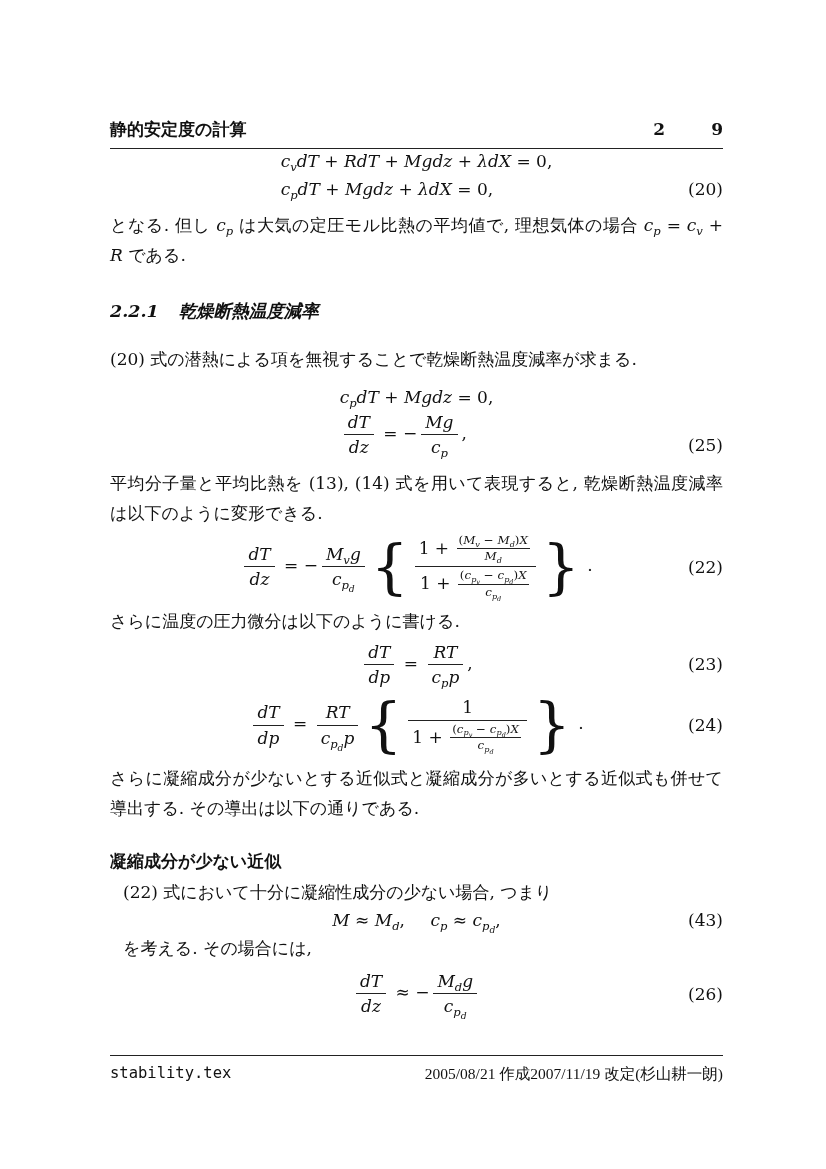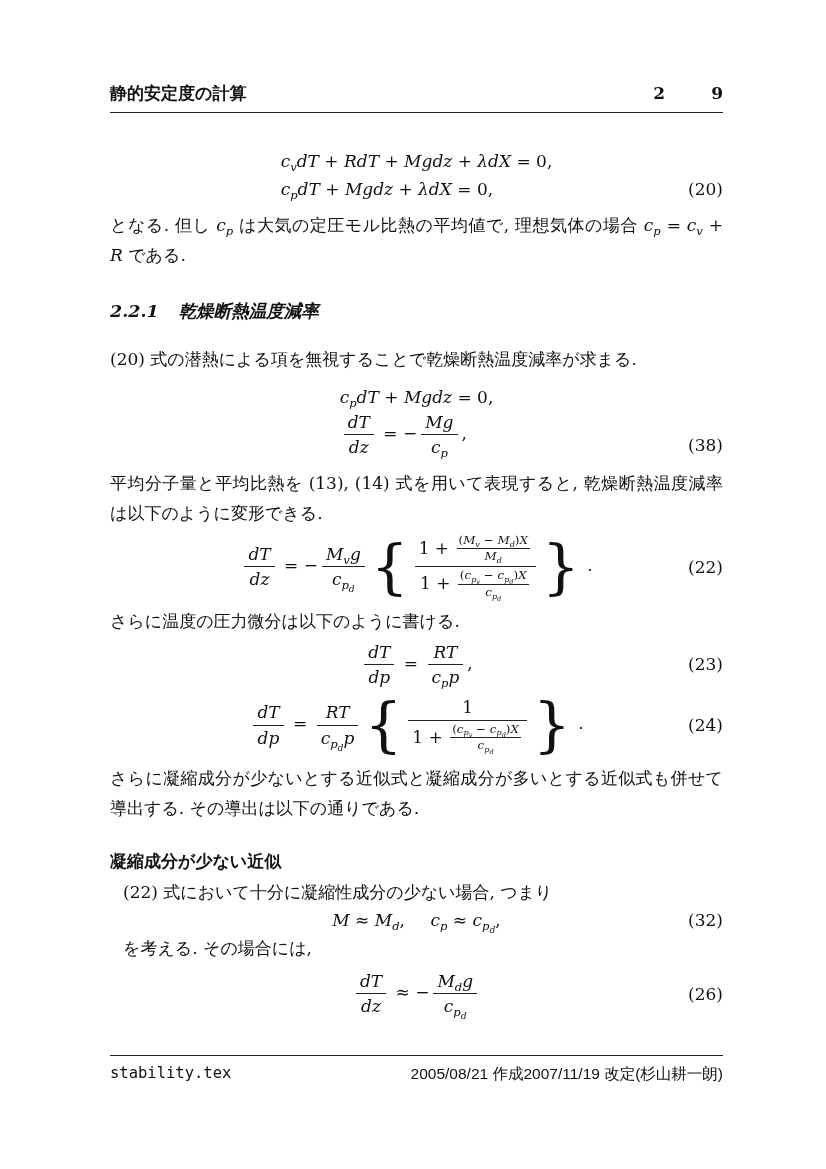--- a/index.html
+++ b/index.html
@@ -3,21 +3,21 @@
 <meta charset="utf-8">
 <style>
   html,body{margin:0;padding:0;background:#fff;}
   .page{position:relative;width:826px;height:1169px;background:#ffffff;
         font-family:"DejaVu Serif",serif;color:#111;overflow:hidden;}
 
   
   .header{position:absolute;left:110px;width:613px;top:82px;display:flex;
           align-items:baseline;border-bottom:1.6px solid #222;padding-bottom:7px;
           font-size:17px;font-weight:bold;}
-  .jp-goth{font-family:"Liberation Sans","DejaVu Sans",sans-serif;font-weight:bold;}
+  .jp-goth{font-family:"Liberation Sans","DejaVu Sans",sans-serif;font-weight:bold;margin-top:36px;}
   .header .spacer{flex:1;}
   .header-secno{font-family:"DejaVu Serif",serif;margin-right:16px;}
   .header-page{font-family:"DejaVu Serif",serif;margin-left:30px;}
 
   
   .main{position:absolute;left:110px;width:613px;top:140px;font-size:17px;
         line-height:30px;text-align:justify;}
   .main p{margin:0;}
   .indent{padding-left:13px;}
   .p7{margin-top:14px;}
@@ -59,21 +59,21 @@
   .eq23{margin:6px 0;}
   .eq24{margin:8px 0;}
   .eq25{margin:0 0;}
   .eq26{margin:8px 0;}
 
   
   .footer{position:absolute;left:110px;width:613px;top:1055px;
           border-top:1.4px solid #222;padding-top:8px;display:flex;
           justify-content:space-between;font-size:15.5px;}
   .footer-file{font-family:"DejaVu Sans Mono",monospace;}
-  .footer-rev{font-family:Liberation Sans, sans-serif;margin-left:20px;}
+  .footer-rev{font-family:Liberation Serif, serif;margin-left:20px;}
 </style>
 </head>
 <body>
 
 <div class="page">
 
   <div class="header">
     <span class="jp-goth">静的安定度の計算</span>
     <span class="spacer"></span>
     <span class="header-secno">2</span>
@@ -97,21 +97,21 @@
       <span class="sec-num">2.2.1</span><span class="jp-goth">乾燥断熱温度減率</span>
     </div>
 
     <p class="p4">(20) 式の潜熱による項を無視することで乾燥断熱温度減率が求まる.</p>
 
     <div class="eq eq21">
       <span class="eq-lines">
         <span class="eq-line"><i class="math-var">c</i><sub><i class="math-var">p</i></sub><i class="math-var">dT</i> + <i class="math-var">Mgdz</i> = 0,</span>
         <span class="eq-line"><span class="frac"><span class="num"><i class="math-var">dT</i></span><span class="den"><i class="math-var">dz</i></span></span> = −<span class="frac"><span class="num"><i class="math-var">Mg</i></span><span class="den"><i class="math-var">c</i><sub><i class="math-var">p</i></sub></span></span>,</span>
       </span>
-      <span class="eq-no low">(38)</span>
+      <span class="eq-no low">(25)</span>
     </div>
 
     <p class="p5">平均分子量と平均比熱を (13), (14) 式を用いて表現すると, 乾燥断熱温度減率は以下のように変形できる.</p>
 
     <div class="eq eq22">
       <span class="eq-body"><span class="frac"><span class="num"><i class="math-var">dT</i></span><span class="den"><i class="math-var">dz</i></span></span> = −<span class="frac"><span class="num"><i class="math-var">M</i><sub><i class="math-var">v</i></sub><i class="math-var">g</i></span><span class="den"><i class="math-var">c</i><sub><i class="math-var">p</i><sub><i class="math-var">d</i></sub></sub></span></span><span class="braced">
             <span class="brace">{</span>
             <span class="binner"><span class="frac"><span class="num">1 + <span class="frac sfrac"><span class="num">(<i class="math-var">M</i><sub><i class="math-var">v</i></sub> − <i class="math-var">M</i><sub><i class="math-var">d</i></sub>)<i class="math-var">X</i></span><span class="den"><i class="math-var">M</i><sub><i class="math-var">d</i></sub></span></span></span><span class="den">1 + <span class="frac sfrac"><span class="num">(<i class="math-var">c</i><sub><i class="math-var">p</i><sub><i class="math-var">v</i></sub></sub> − <i class="math-var">c</i><sub><i class="math-var">p</i><sub><i class="math-var">d</i></sub></sub>)<i class="math-var">X</i></span><span class="den"><i class="math-var">c</i><sub><i class="math-var">p</i><sub><i class="math-var">d</i></sub></sub></span></span></span></span></span>
             <span class="brace">}</span>
           </span> .</span>
@@ -135,21 +135,21 @@
     </div>
 
     <p class="p7">さらに凝縮成分が少ないとする近似式と凝縮成分が多いとする近似式も併せて導出する. その導出は以下の通りである.</p>
 
     <div class="bold-head jp-goth">凝縮成分が少ない近似</div>
 
     <p class="indent">(22) 式において十分に凝縮性成分の少ない場合, つまり</p>
 
     <div class="eq eq25">
       <span class="eq-body"><i class="math-var">M</i> ≈ <i class="math-var">M</i><sub><i class="math-var">d</i></sub>,  <i class="math-var">c</i><sub><i class="math-var">p</i></sub> ≈ <i class="math-var">c</i><sub><i class="math-var">p</i><sub><i class="math-var">d</i></sub></sub>,</span>
-      <span class="eq-no mid">(32)</span>
+      <span class="eq-no mid">(43)</span>
     </div>
 
     <p class="indent">を考える. その場合には,</p>
 
     <div class="eq eq26">
       <span class="eq-body"><span class="frac"><span class="num"><i class="math-var">dT</i></span><span class="den"><i class="math-var">dz</i></span></span> ≈ −<span class="frac"><span class="num"><i class="math-var">M</i><sub><i class="math-var">d</i></sub><i class="math-var">g</i></span><span class="den"><i class="math-var">c</i><sub><i class="math-var">p</i><sub><i class="math-var">d</i></sub></sub></span></span></span>
       <span class="eq-no mid">(26)</span>
     </div>
 
     <p class="indent"></p>

